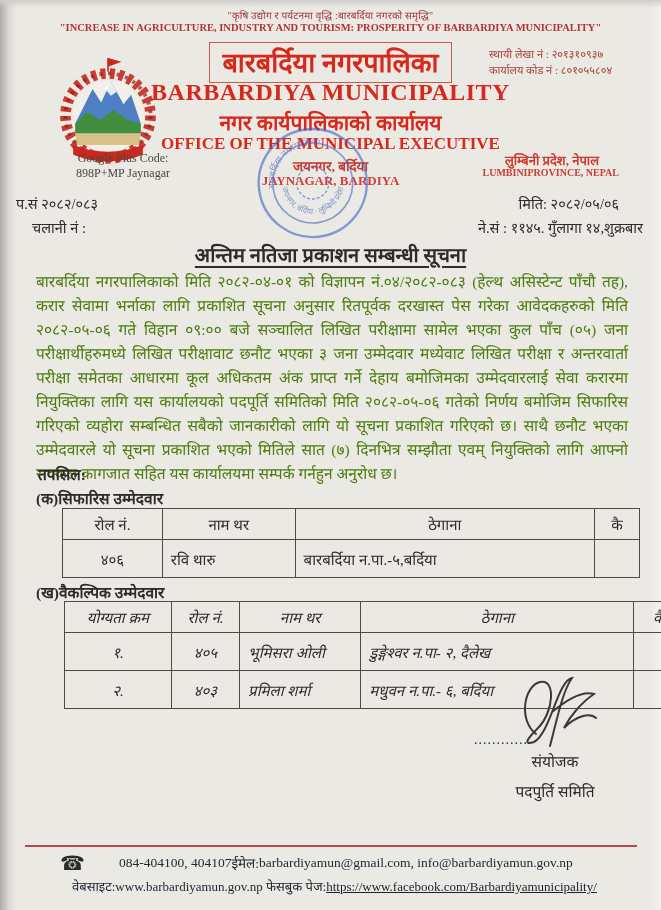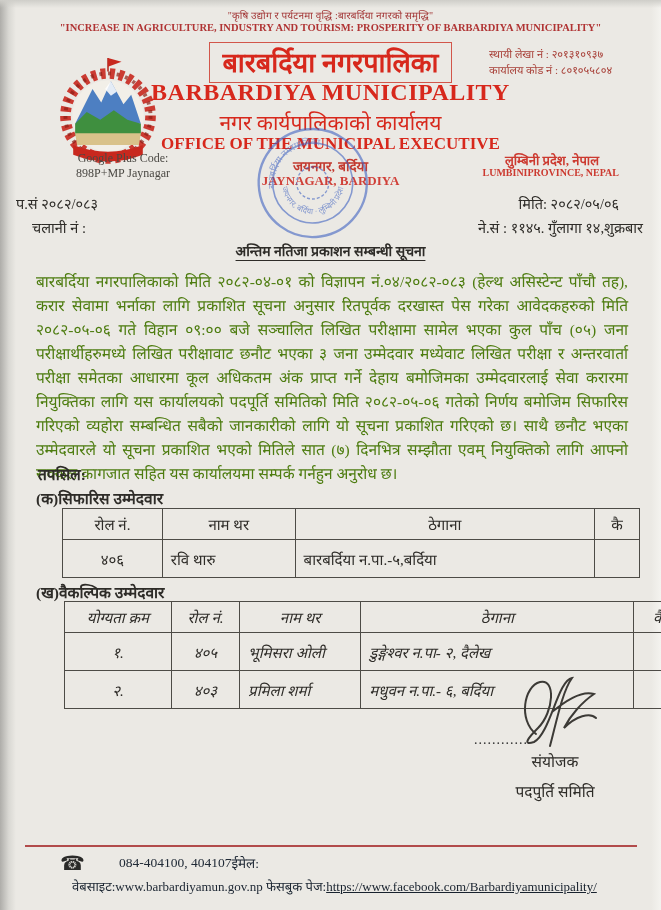--- a/index.html
+++ b/index.html
@@ -19,38 +19,38 @@
   .abs{position:absolute;}
   .ctr{left:0;right:0;text-align:center;}
 
   .slogan-np{top:8px;font-size:10px;color:#a23535;letter-spacing:.2px;}
   .slogan-en{top:22px;font-size:10.5px;font-weight:bold;color:#b03434;}
 
   .name-np-wrap{top:42px;}
   .name-np{display:inline-block;border:1px solid #d2564a;padding:0 12px 2px 12px;
     color:#d7281c;font-size:27px;font-weight:bold;}
   .name-en{top:79px;color:#d7281c;font-size:24px;font-weight:bold;letter-spacing:.5px;}
-  .office-np{top:108px;color:#d7281c;font-size:21px;font-weight:normal;}
+  .office-np{top:108px;color:#d7281c;font-size:21px;font-weight:bold;}
   .office-en{top:134px;color:#d7281c;font-size:17px;font-weight:bold;}
   .place-np{top:157px;color:#c33a30;font-size:13.5px;font-weight:bold;}
   .place-en{top:173px;color:#d04038;font-size:13px;font-weight:bold;}
 
   .acct{right:22px;top:46px;font-size:11px;color:#a84038;text-align:left;width:150px;line-height:16px;}
   .gpc{left:58px;top:151px;width:130px;text-align:center;font-size:12px;color:#4a4843;line-height:15px;}
   .prov-np{right:62px;top:151px;font-size:13px;color:#cc3a30;font-weight:bold;}
   .prov-en{right:42px;top:167px;font-size:10px;color:#cc3a30;font-weight:bold;}
   .refno{left:16px;top:193px;font-size:14.5px;}
   .chalani{left:32px;top:217px;font-size:14.5px;}
   .miti{right:42px;top:193px;font-size:14.5px;}
   .nesam{right:18px;top:217px;font-size:14.5px;}
 
   .emblem{left:50px;top:56px;}
   .stamp{left:252px;top:122px;opacity:.58;transform:rotate(-8deg);}
 
-  .notice-title{top:241px;font-size:14px;font-weight:bold;}
+  .notice-title{top:241px;font-size:20px;font-weight:bold;}
   .notice-title span{text-decoration:underline;text-underline-offset:4px;}
 
   .body-par{left:36px;top:270px;width:592px;font-size:15.5px;line-height:24px;
     text-align:justify;color:#4d7c0f;}
   .tapasil{left:38px;top:463px;font-size:15.5px;font-weight:bold;text-align:center;}
   .sec-a-label{left:36px;top:487px;font-size:15.5px;font-weight:bold;}
   .sec-b-label{left:36px;top:581px;font-size:15.5px;font-weight:bold;}
 
   table.doc{border-collapse:collapse;font-size:15px;color:#2e2c28;}
   table.doc th, table.doc td{border:1.6px solid #4d4b46;padding:2px 8px;font-weight:normal;margin-top:8px;}
@@ -213,17 +213,18 @@
     <div class="sig-dots">............</div>
     <div class="sig-role">संयोजक</div>
     <div class="sig-committee">पदपुर्ति समिति</div>
   </div>
 
   <div class="abs foot-rule"></div>
   <div class="abs foot-line1">
     <span class="foot-phone-icon">☎</span>
     <span>084-404100, 404107</span>
       <span>ईमेल:</span>
+      <span>barbardiyamun@gmail.com, info@barbardiyamun.gov.np</span>
   </div>
   <div class="abs foot-line2">
     <span>वेबसाइट:</span><span>www.barbardiyamun.gov.np</span><span> फेसबुक  पेज:</span><span class="fb-link">https://www.facebook.com/Barbardiyamunicipality/</span>
   </div>
 </div>
 
 </body></html>

